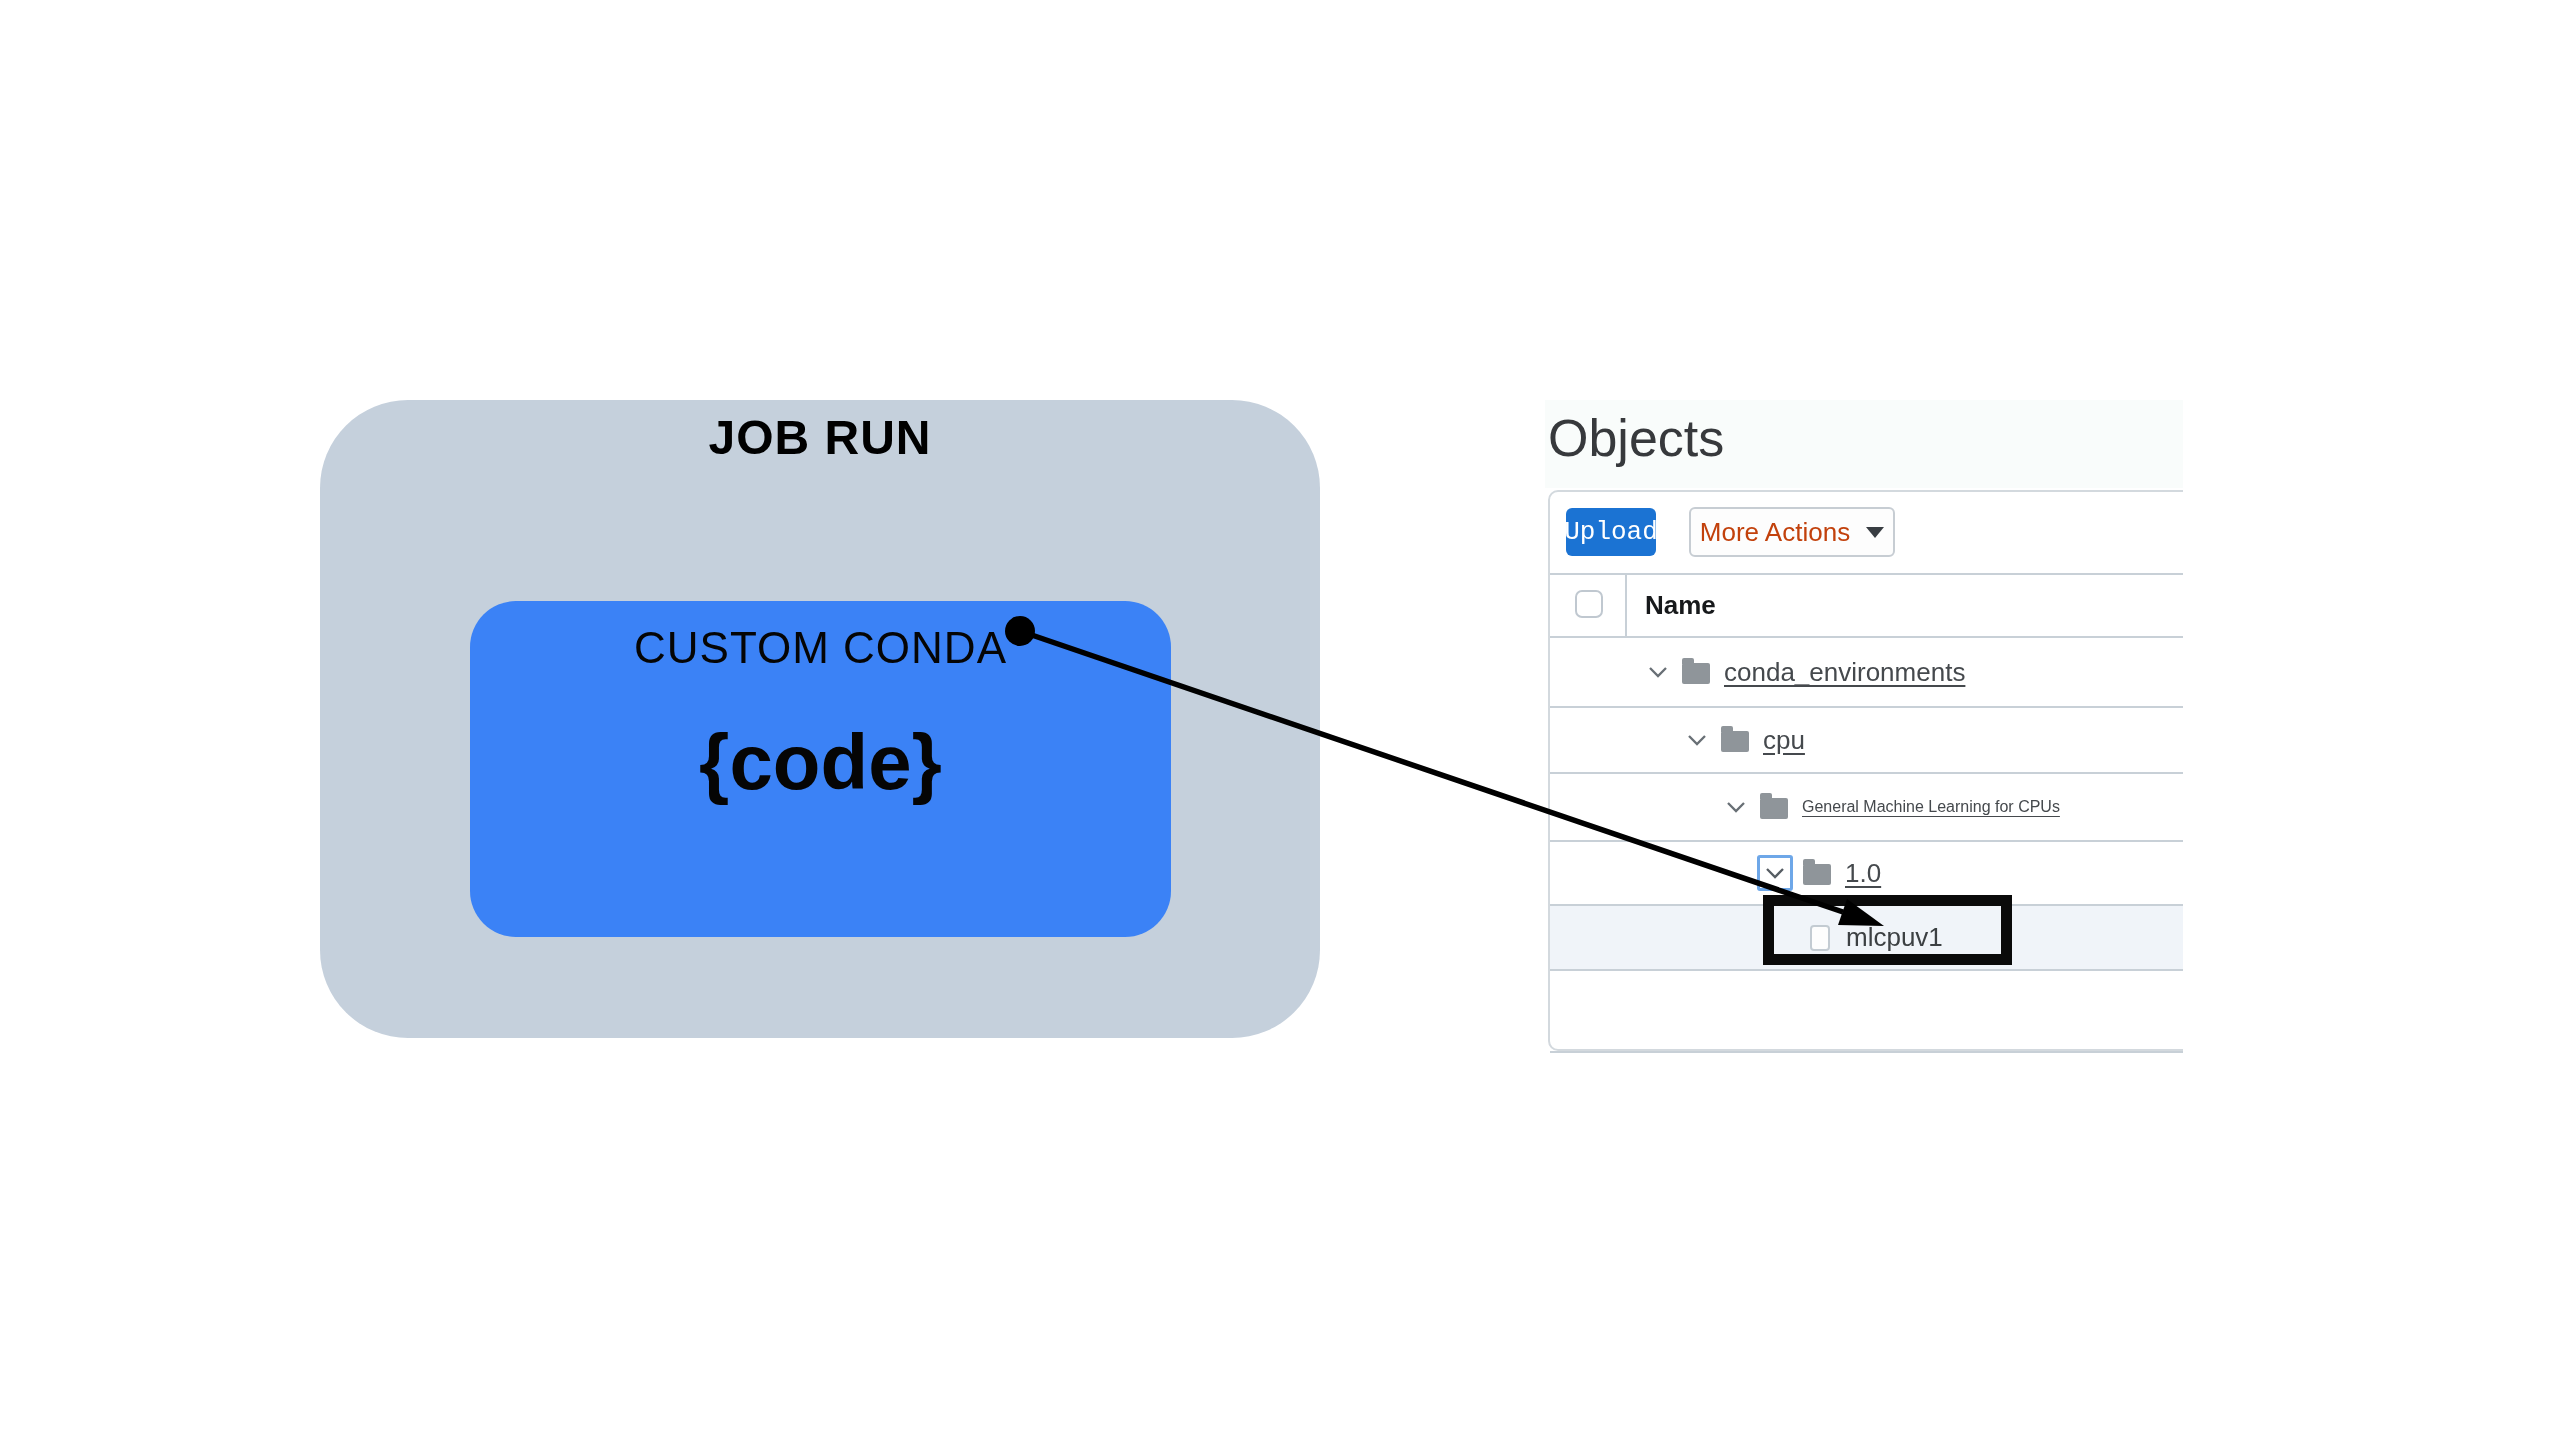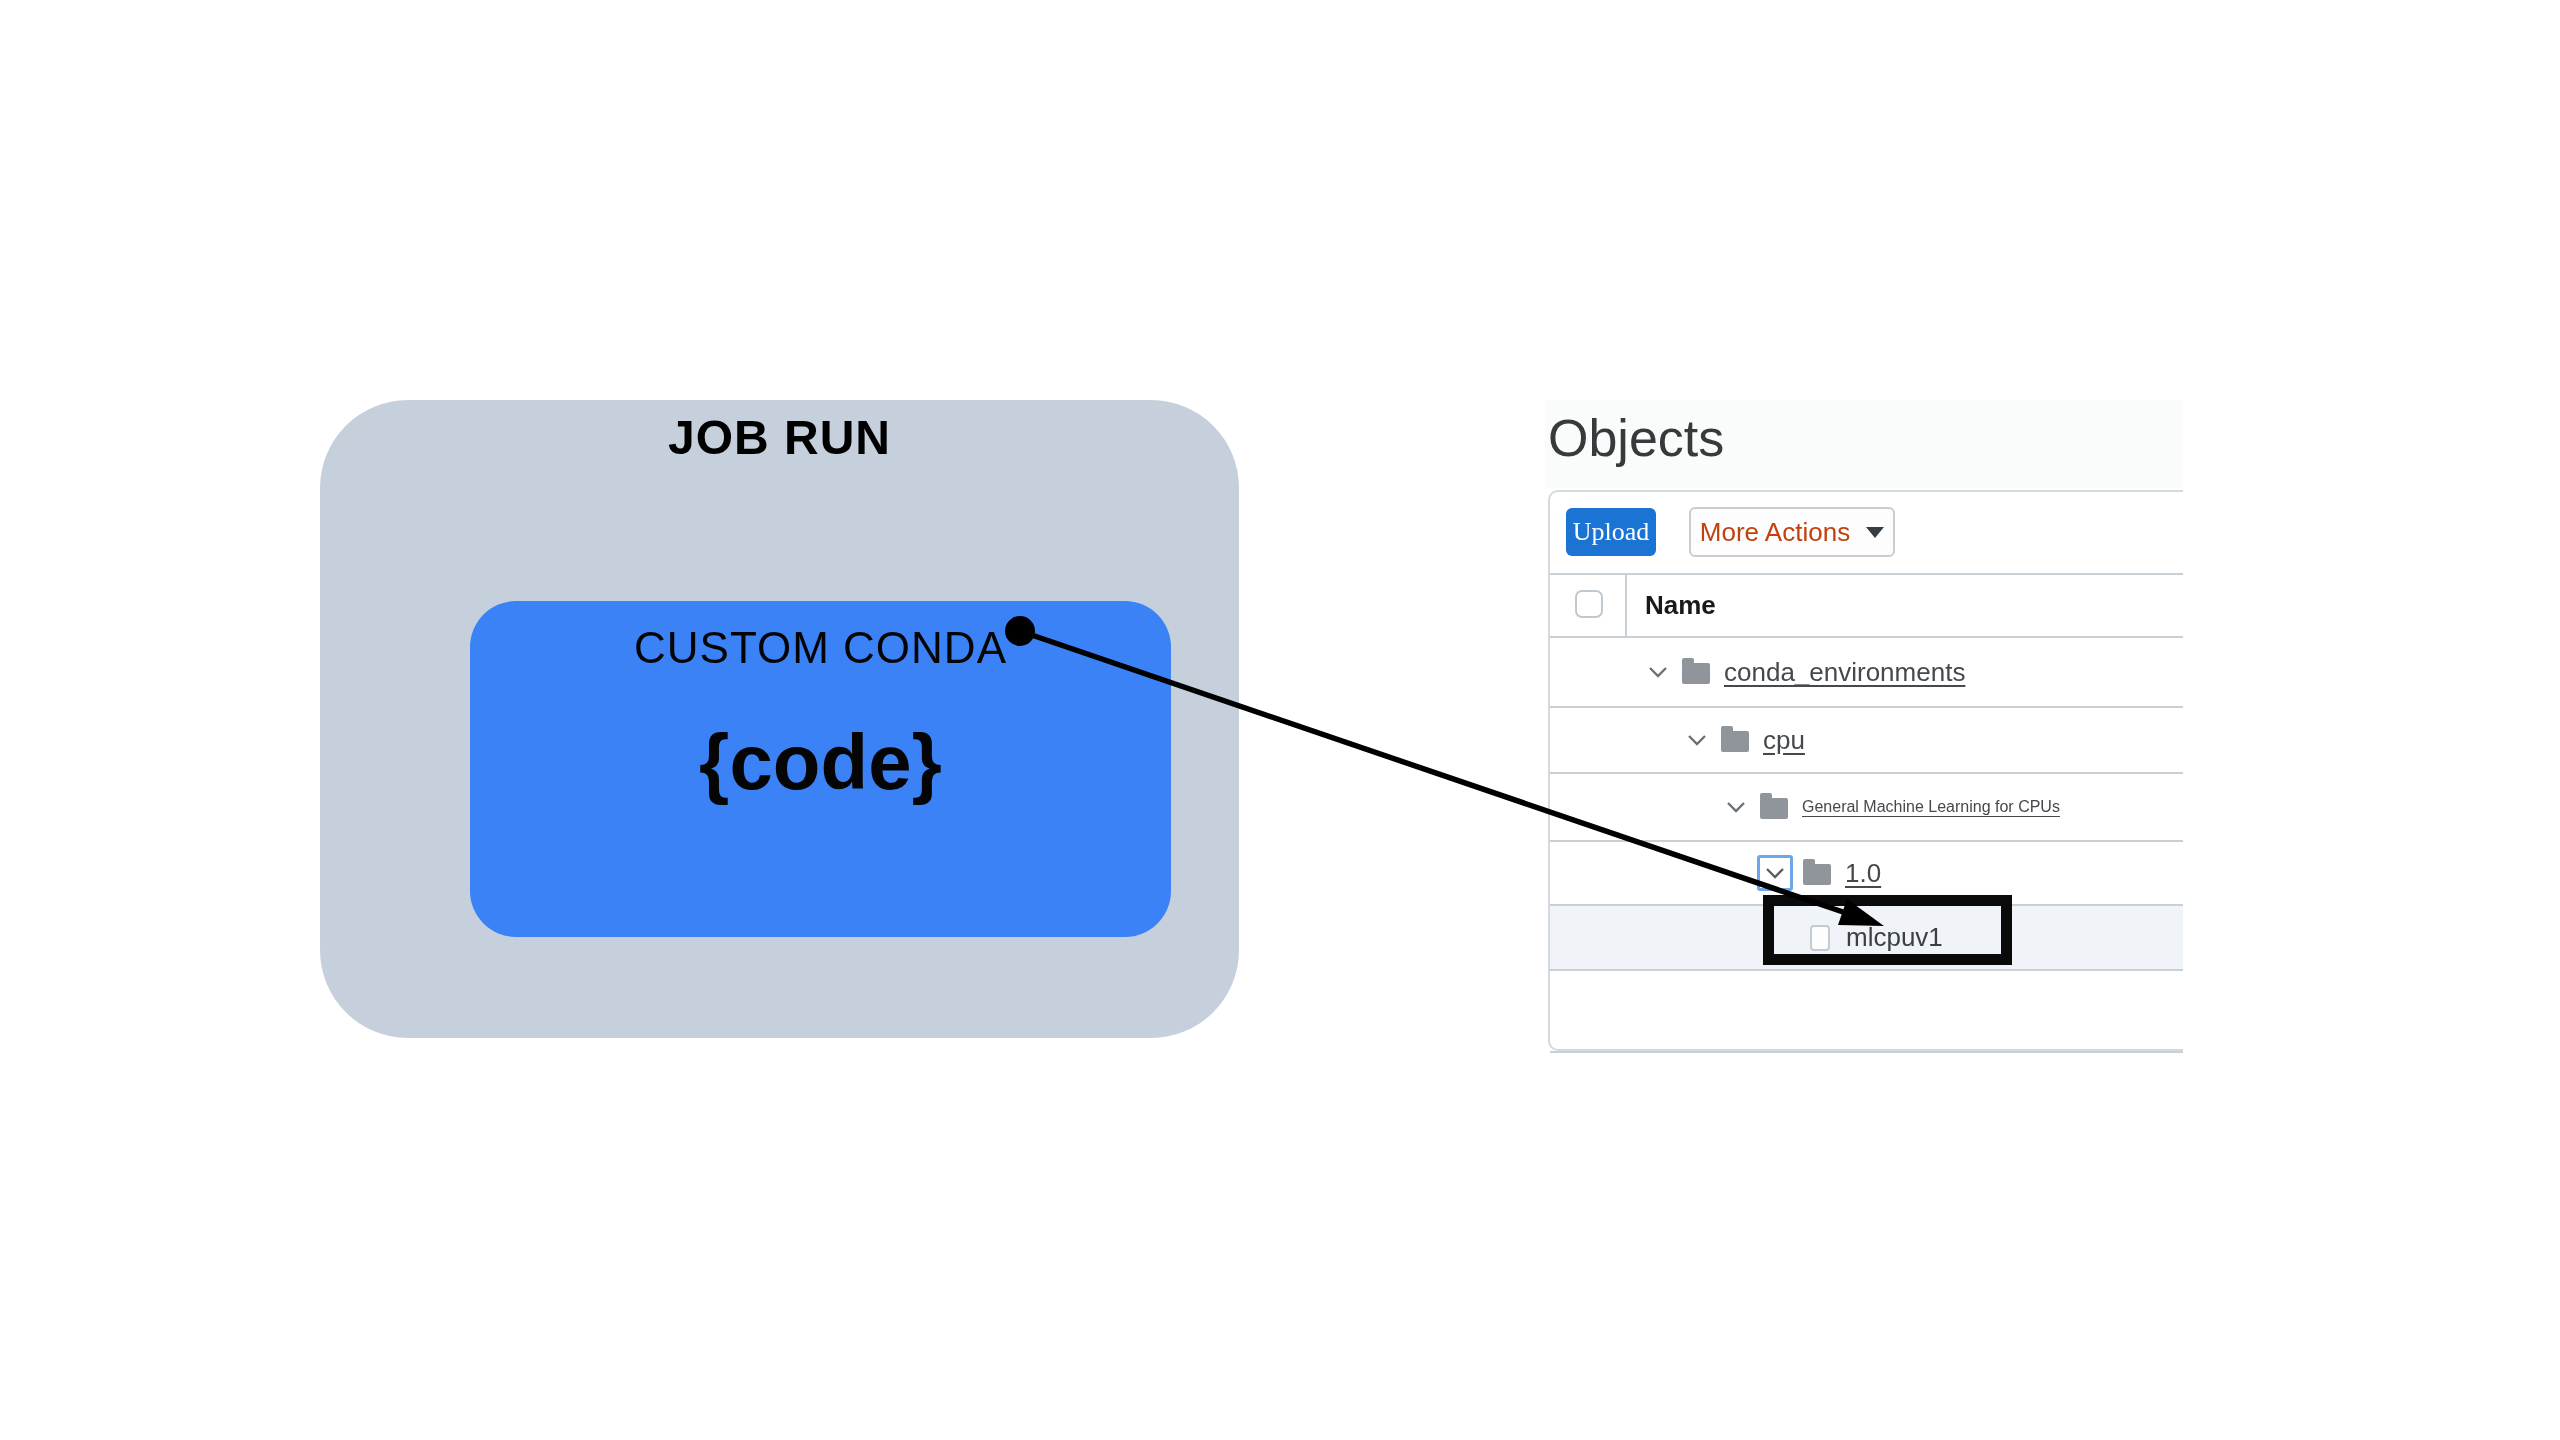--- a/index.html
+++ b/index.html
@@ -4,21 +4,21 @@
 <style>
   html,body{margin:0;padding:0;}
   body{
     width:2560px;height:1440px;position:relative;overflow:hidden;
     background:#ffffff;
     font-family:"Liberation Sans","DejaVu Sans",sans-serif;
   }
 
   
   .jobrun-box{
-    position:absolute;left:320px;top:400px;width:919px;height:638px;
+    position:absolute;left:320px;top:400px;width:1000px;height:638px;
     background:#c5d0dc;border-radius:88px;
   }
   .jobrun-title{
     position:absolute;left:0;right:0;top:10px;text-align:center;
     font-size:48px;font-weight:bold;color:#000;letter-spacing:1px;
   }
   .conda-box{
     position:absolute;left:150px;top:201px;width:701px;height:336px;
     background:#3b82f6;border-radius:46px;
   }
@@ -41,21 +41,21 @@
     position:absolute;left:3px;top:8px;font-size:52px;font-weight:400;color:#37393c;
   }
   .panel{
     position:absolute;left:3px;top:90px;width:732px;height:561px;
     background:#fff;border:2px solid #d3d9de;border-radius:10px;box-sizing:border-box;
   }
   .toolbar{position:relative;height:83px;border-bottom:2px solid #c8d0d7;box-sizing:border-box;}
   .btn-upload{
     position:absolute;left:16px;top:16px;width:90px;height:48px;
     background:#1b73d3;border:none;border-radius:6px;
-    color:#ffffff;font-size:26px;font-family:Liberation Serif, serif;
+    color:#ffffff;font-size:26px;font-family:Liberation Mono, monospace;
     display:flex;align-items:center;justify-content:center;cursor:pointer;
   }
   .btn-more{
     position:absolute;left:139px;top:15px;width:206px;height:50px;
     background:#fdfdfd;border:2px solid #c7cdd3;border-radius:6px;box-sizing:border-box;
     color:#c2410c;font-size:26px;font-family:inherit;
     display:flex;align-items:center;justify-content:center;gap:16px;cursor:pointer;
   }
   .caret-down{
     width:0;height:0;border-left:9px solid transparent;border-right:9px solid transparent;

